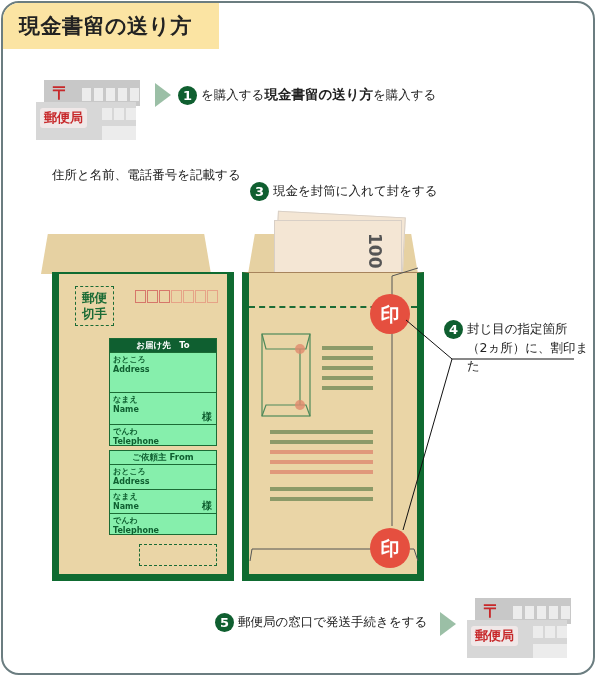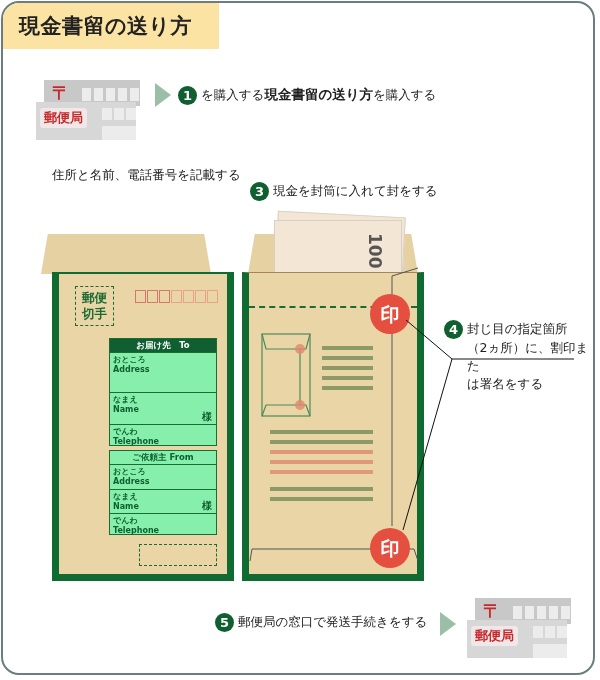--- a/index.html
+++ b/index.html
@@ -184,21 +184,20 @@
 
 <svg class="overlay" width="600" height="680">
   <line x1="406" y1="320" x2="452" y2="359" stroke="#111" stroke-width="1"></line>
   <line x1="452" y1="359" x2="574" y2="359" stroke="#111" stroke-width="1"></line>
   <line x1="452" y1="359" x2="403" y2="530" stroke="#111" stroke-width="1"></line>
 </svg>
 
 <div class="step" style="left:444px; top:320px; width:150px;">
   <div><span class="num">4</span><span>封じ目の指定箇所</span></div>
   <div style="padding-left:23px;">（2ヵ所）に、割印また</div>
-  <div style="padding-left:23px;">は署名をする</div>
 </div>
 
 <div class="step" style="left:215px; top:613px;">
   <span class="num">5</span><span>郵便局の窓口で発送手続きをする</span>
 </div>
 <div class="arrow" style="left:440px; top:612px;"></div>
 <div class="po" style="left:467px; top:598px;">
   <div class="back"></div>
   <div class="mark">〒</div>
   <div class="win-top" style="left:46px;"></div>

